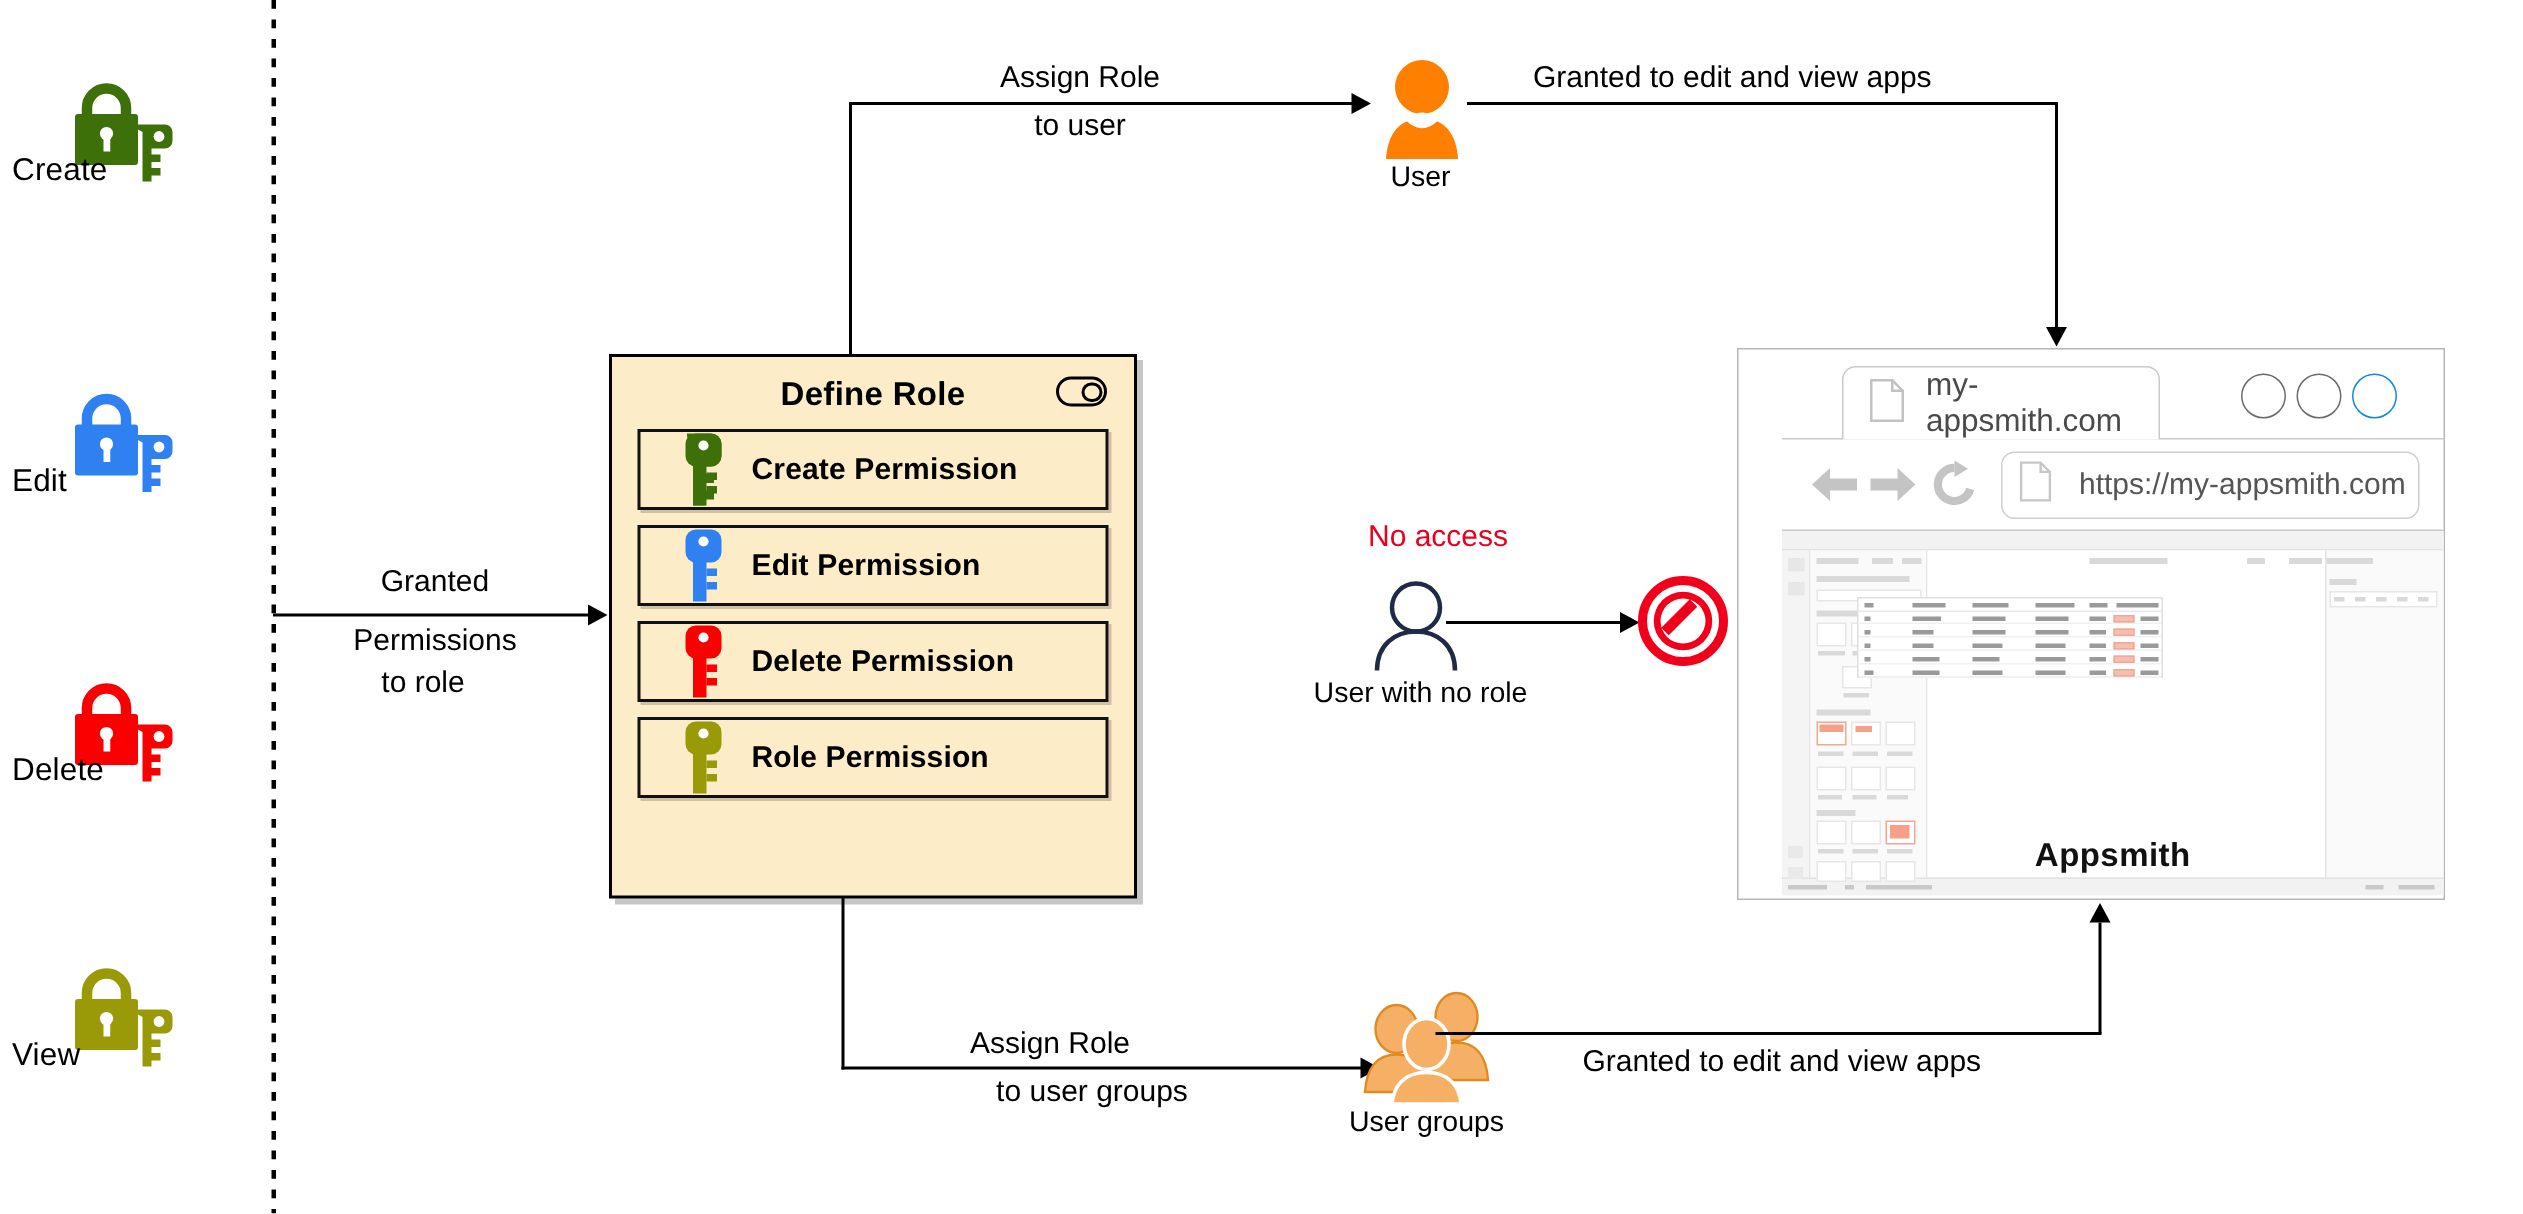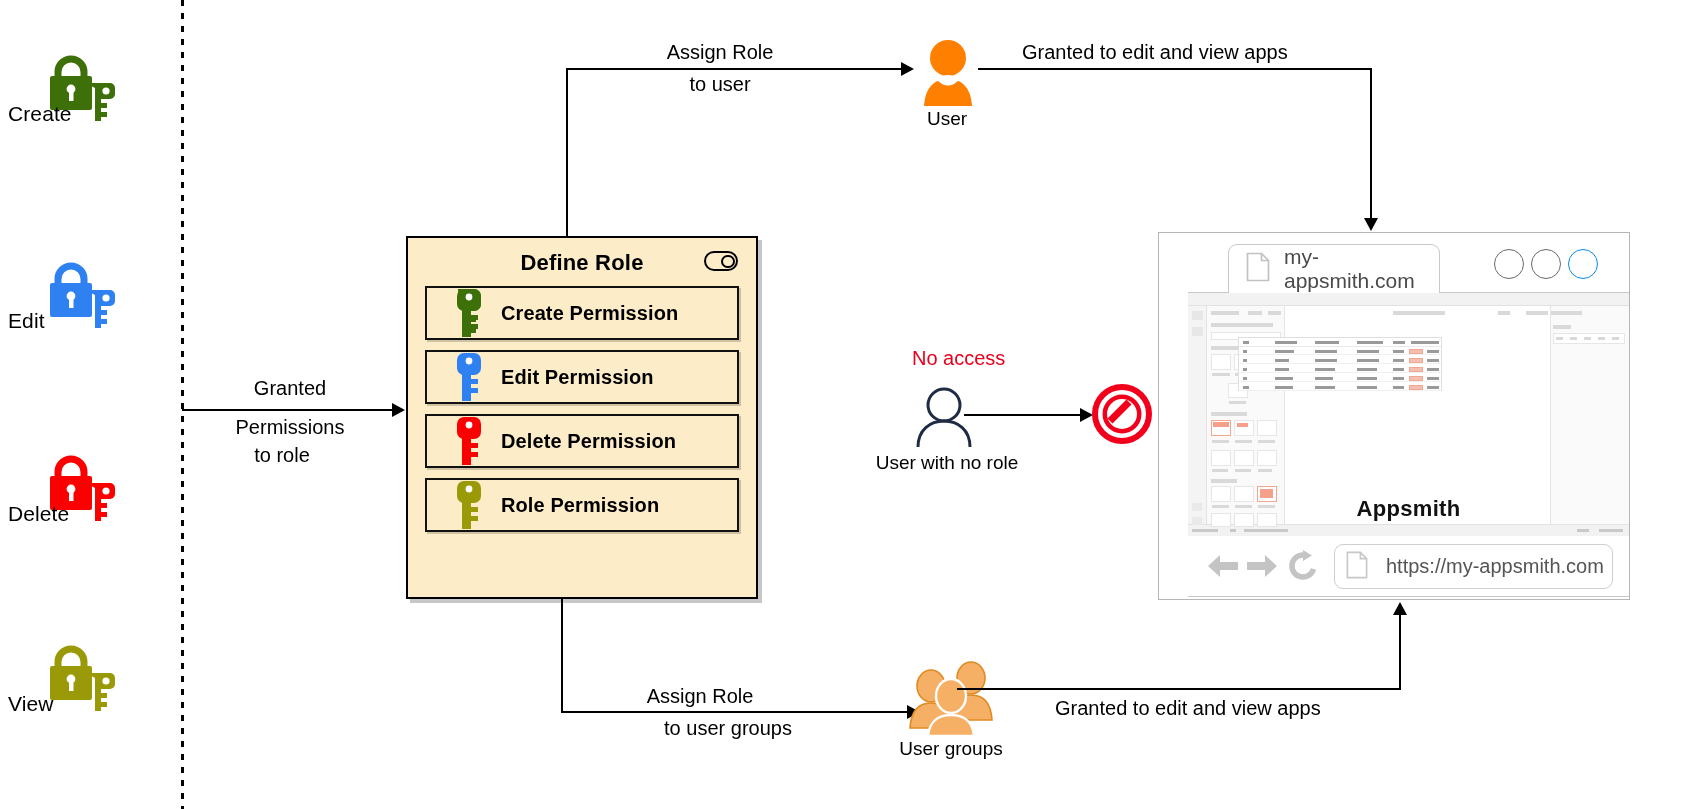--- a/index.html
+++ b/index.html
@@ -320,20 +320,48 @@
           <svg viewBox="0 0 24 30" width="24" height="30">
             <path d="M1.5 1.5 h14 l7 7 v20 h-21 z" fill="#fff" stroke="#c2c2c2" stroke-width="1.7"></path>
             <path d="M15.5 1.5 v7 h7" fill="none" stroke="#c2c2c2" stroke-width="1.7"></path>
           </svg>
         </span>
         <span class="txt">my-appsmith.com</span>
       </div>
       <div class="dot" id="dot1"></div>
       <div class="dot" id="dot2"></div>
       <div class="dot" id="dot3"></div>
+    </div>
+
+    <div id="navbar">
+      <span style="position:absolute; left:18px; top:17px;">
+        <svg viewBox="0 0 34 26" width="34" height="26">
+          <path d="M2 13 L14 2 v7 h18 v8 h-18 v7 z" fill="#c4c4c4"></path>
+        </svg>
+      </span>
+      <span style="position:absolute; left:57px; top:17px;">
+        <svg viewBox="0 0 34 26" width="34" height="26">
+          <path d="M32 13 L20 2 v7 H2 v8 h18 v7 z" fill="#c4c4c4"></path>
+        </svg>
+      </span>
+      <span style="position:absolute; left:99px; top:14px;">
+        <svg viewBox="0 0 32 32" width="32" height="32">
+          <path d="M16 5 a11 11 0 1 0 10.5 14" fill="none" stroke="#c4c4c4" stroke-width="5.5" stroke-linecap="butt"></path>
+          <path d="M16 0 l0 11 l9 -5.5 z" fill="#c4c4c4"></path>
+        </svg>
+      </span>
+      <div id="addrbar">
+        <span class="pg">
+          <svg viewBox="0 0 22 28" width="22" height="28">
+            <path d="M1.4 1.4 h13 l6.2 6.2 v19 h-19.2 z" fill="#fff" stroke="#c7c7c7" stroke-width="1.6"></path>
+            <path d="M14.4 1.4 v6.2 h6.2" fill="none" stroke="#c7c7c7" stroke-width="1.6"></path>
+          </svg>
+        </span>
+        <span class="txt">https://my-appsmith.com</span>
+      </div>
     </div>
 
     <div id="shot">
       <div class="sbar"></div>
       <div class="railL"></div>
       <div class="panL"></div>
       <div class="canvas"></div>
       <div class="panR"></div>
       <div class="botbar"></div>
 
@@ -448,43 +476,15 @@
       <span class="wline" style="right:10px; top:44px; width:7px; height:3px;"></span>
 
       <span class="wline" style="left:4px; bottom:4px; width:26px; height:3px; background:#c9c9c9;"></span>
       <span class="wline" style="left:42px; bottom:4px; width:6px; height:3px; background:#c9c9c9;"></span>
       <span class="wline" style="left:56px; bottom:4px; width:44px; height:3px; background:#c9c9c9;"></span>
       <span class="wline" style="right:40px; bottom:4px; width:12px; height:3px; background:#c9c9c9;"></span>
       <span class="wline" style="right:6px; bottom:4px; width:24px; height:3px; background:#c9c9c9;"></span>
 
       <div id="appsmith-wm">Appsmith</div>
     </div>
-
-    <div id="navbar">
-      <span style="position:absolute; left:18px; top:17px;">
-        <svg viewBox="0 0 34 26" width="34" height="26">
-          <path d="M2 13 L14 2 v7 h18 v8 h-18 v7 z" fill="#c4c4c4"></path>
-        </svg>
-      </span>
-      <span style="position:absolute; left:57px; top:17px;">
-        <svg viewBox="0 0 34 26" width="34" height="26">
-          <path d="M32 13 L20 2 v7 H2 v8 h18 v7 z" fill="#c4c4c4"></path>
-        </svg>
-      </span>
-      <span style="position:absolute; left:99px; top:14px;">
-        <svg viewBox="0 0 32 32" width="32" height="32">
-          <path d="M16 5 a11 11 0 1 0 10.5 14" fill="none" stroke="#c4c4c4" stroke-width="5.5" stroke-linecap="butt"></path>
-          <path d="M16 0 l0 11 l9 -5.5 z" fill="#c4c4c4"></path>
-        </svg>
-      </span>
-      <div id="addrbar">
-        <span class="pg">
-          <svg viewBox="0 0 22 28" width="22" height="28">
-            <path d="M1.4 1.4 h13 l6.2 6.2 v19 h-19.2 z" fill="#fff" stroke="#c7c7c7" stroke-width="1.6"></path>
-            <path d="M14.4 1.4 v6.2 h6.2" fill="none" stroke="#c7c7c7" stroke-width="1.6"></path>
-          </svg>
-        </span>
-        <span class="txt">https://my-appsmith.com</span>
-      </div>
-    </div>
   </div>
 
 </div>
 
 </body></html>

